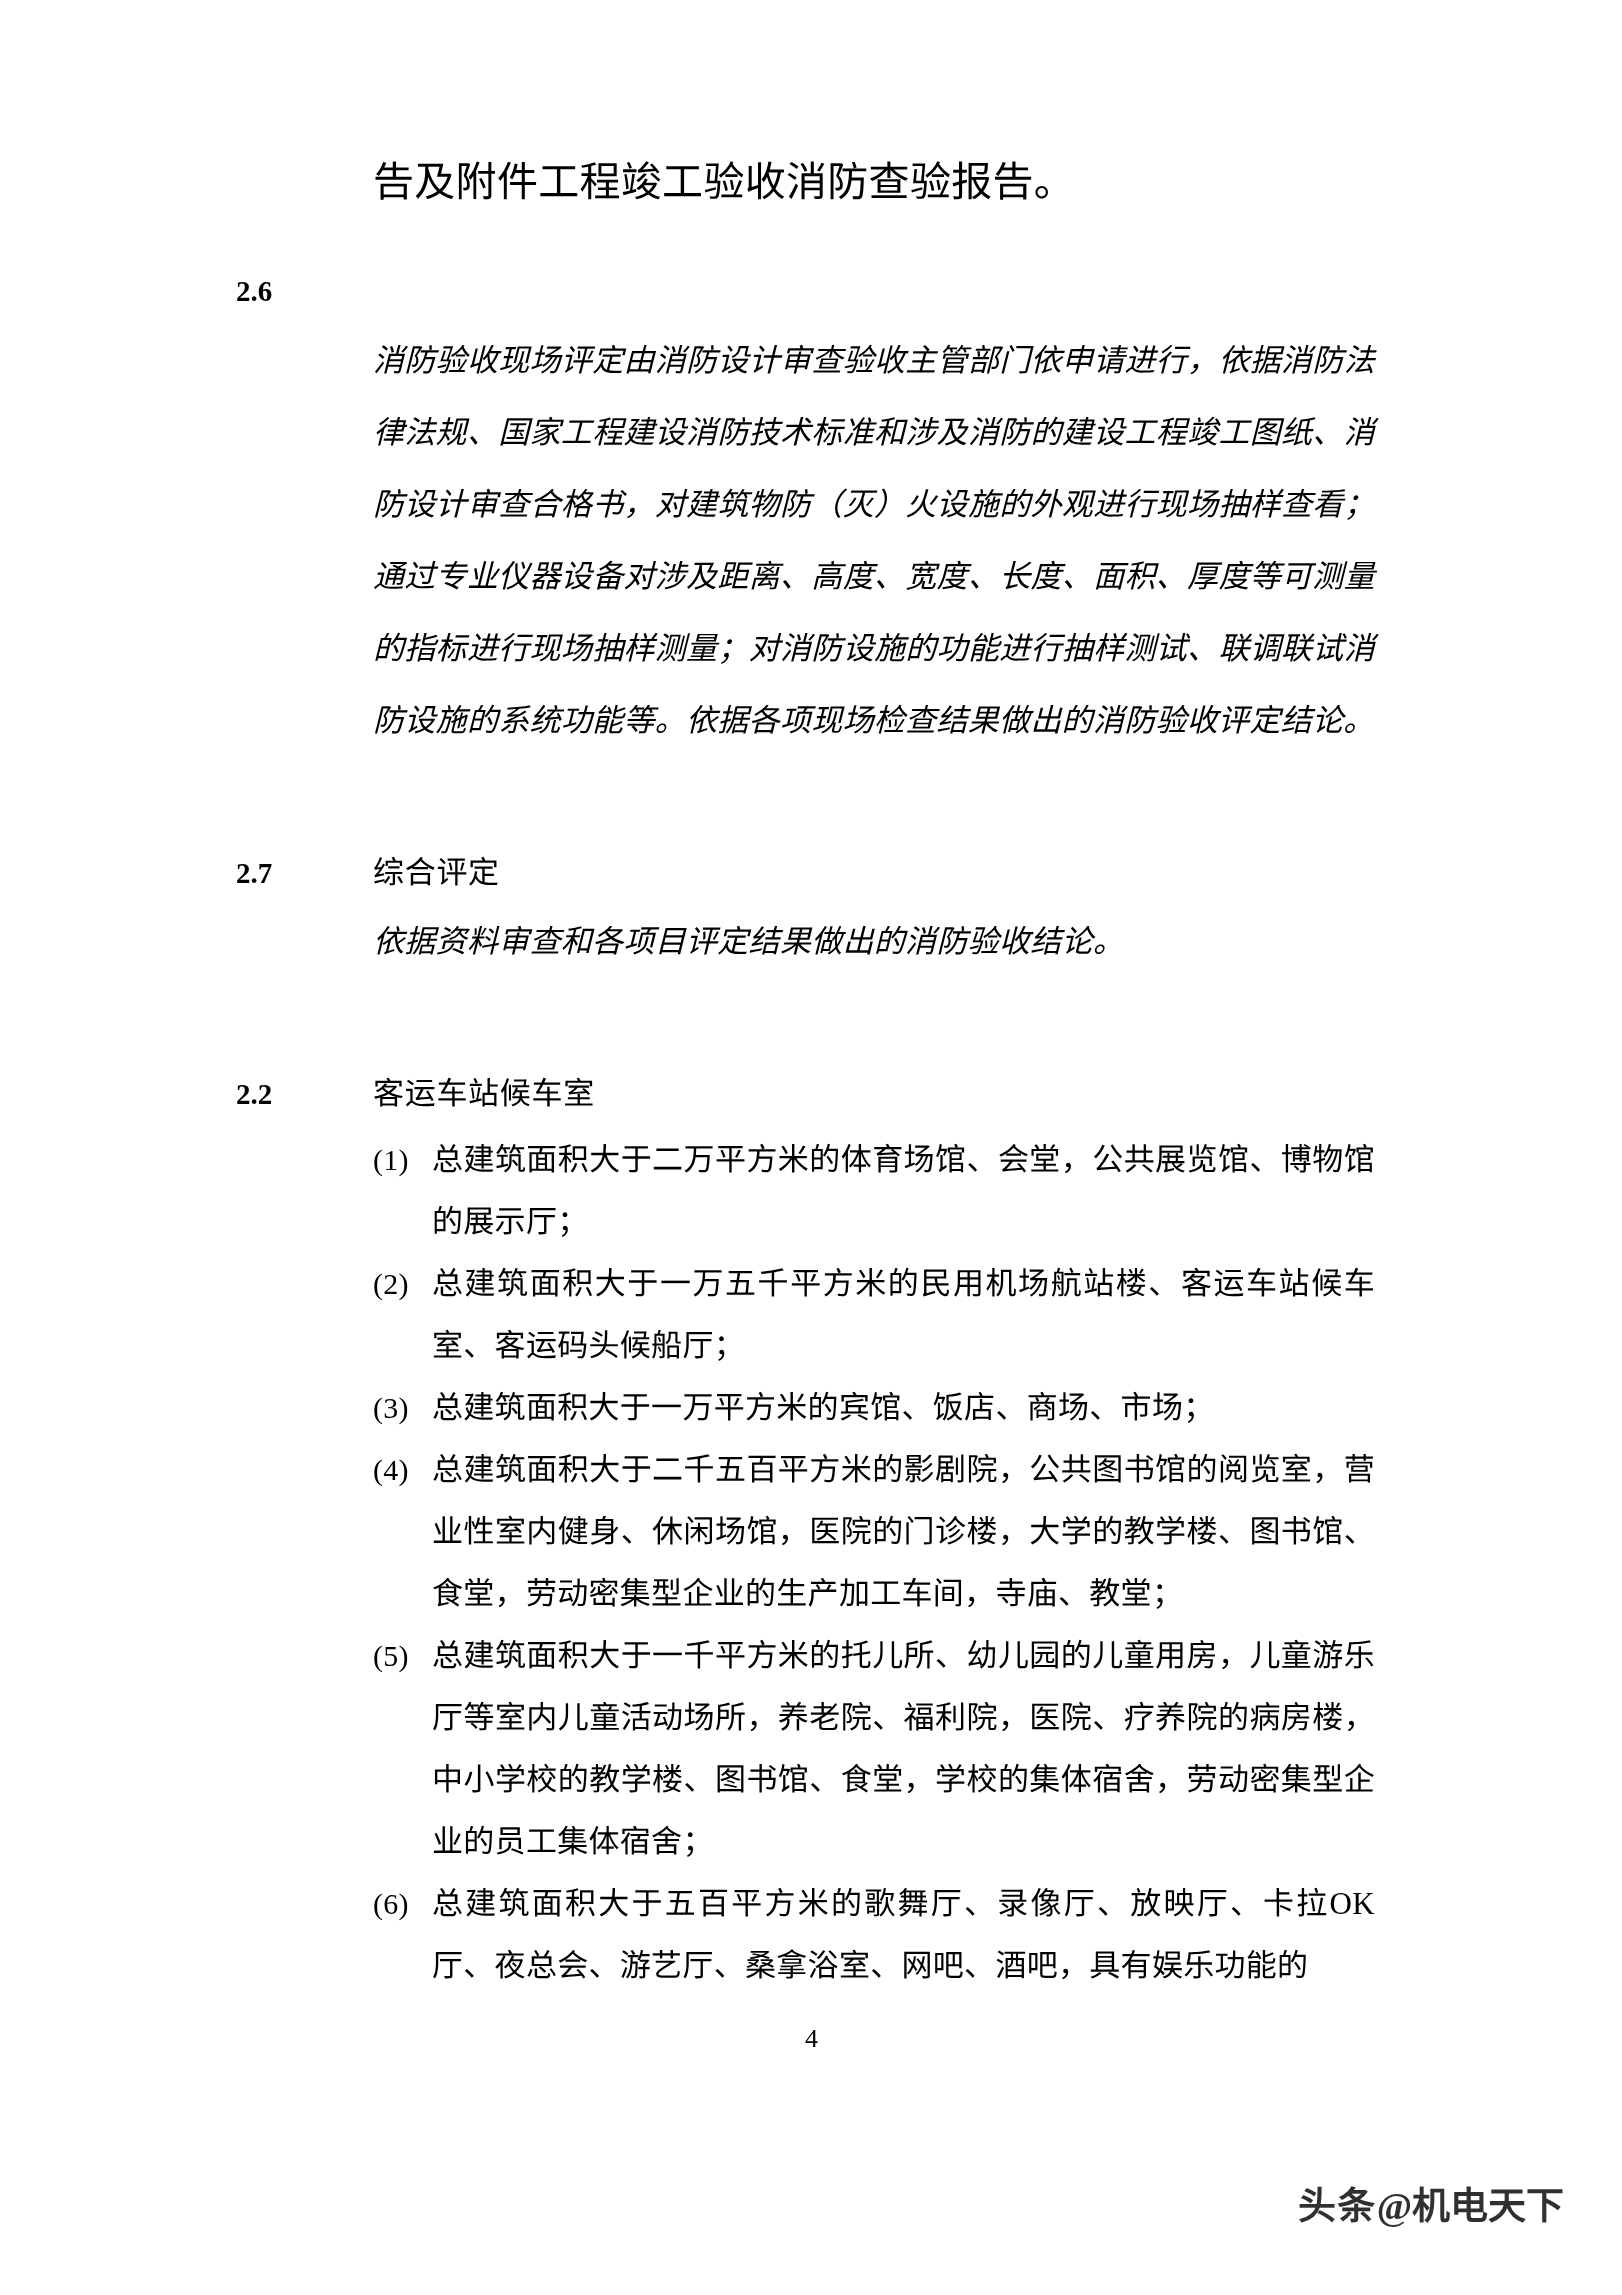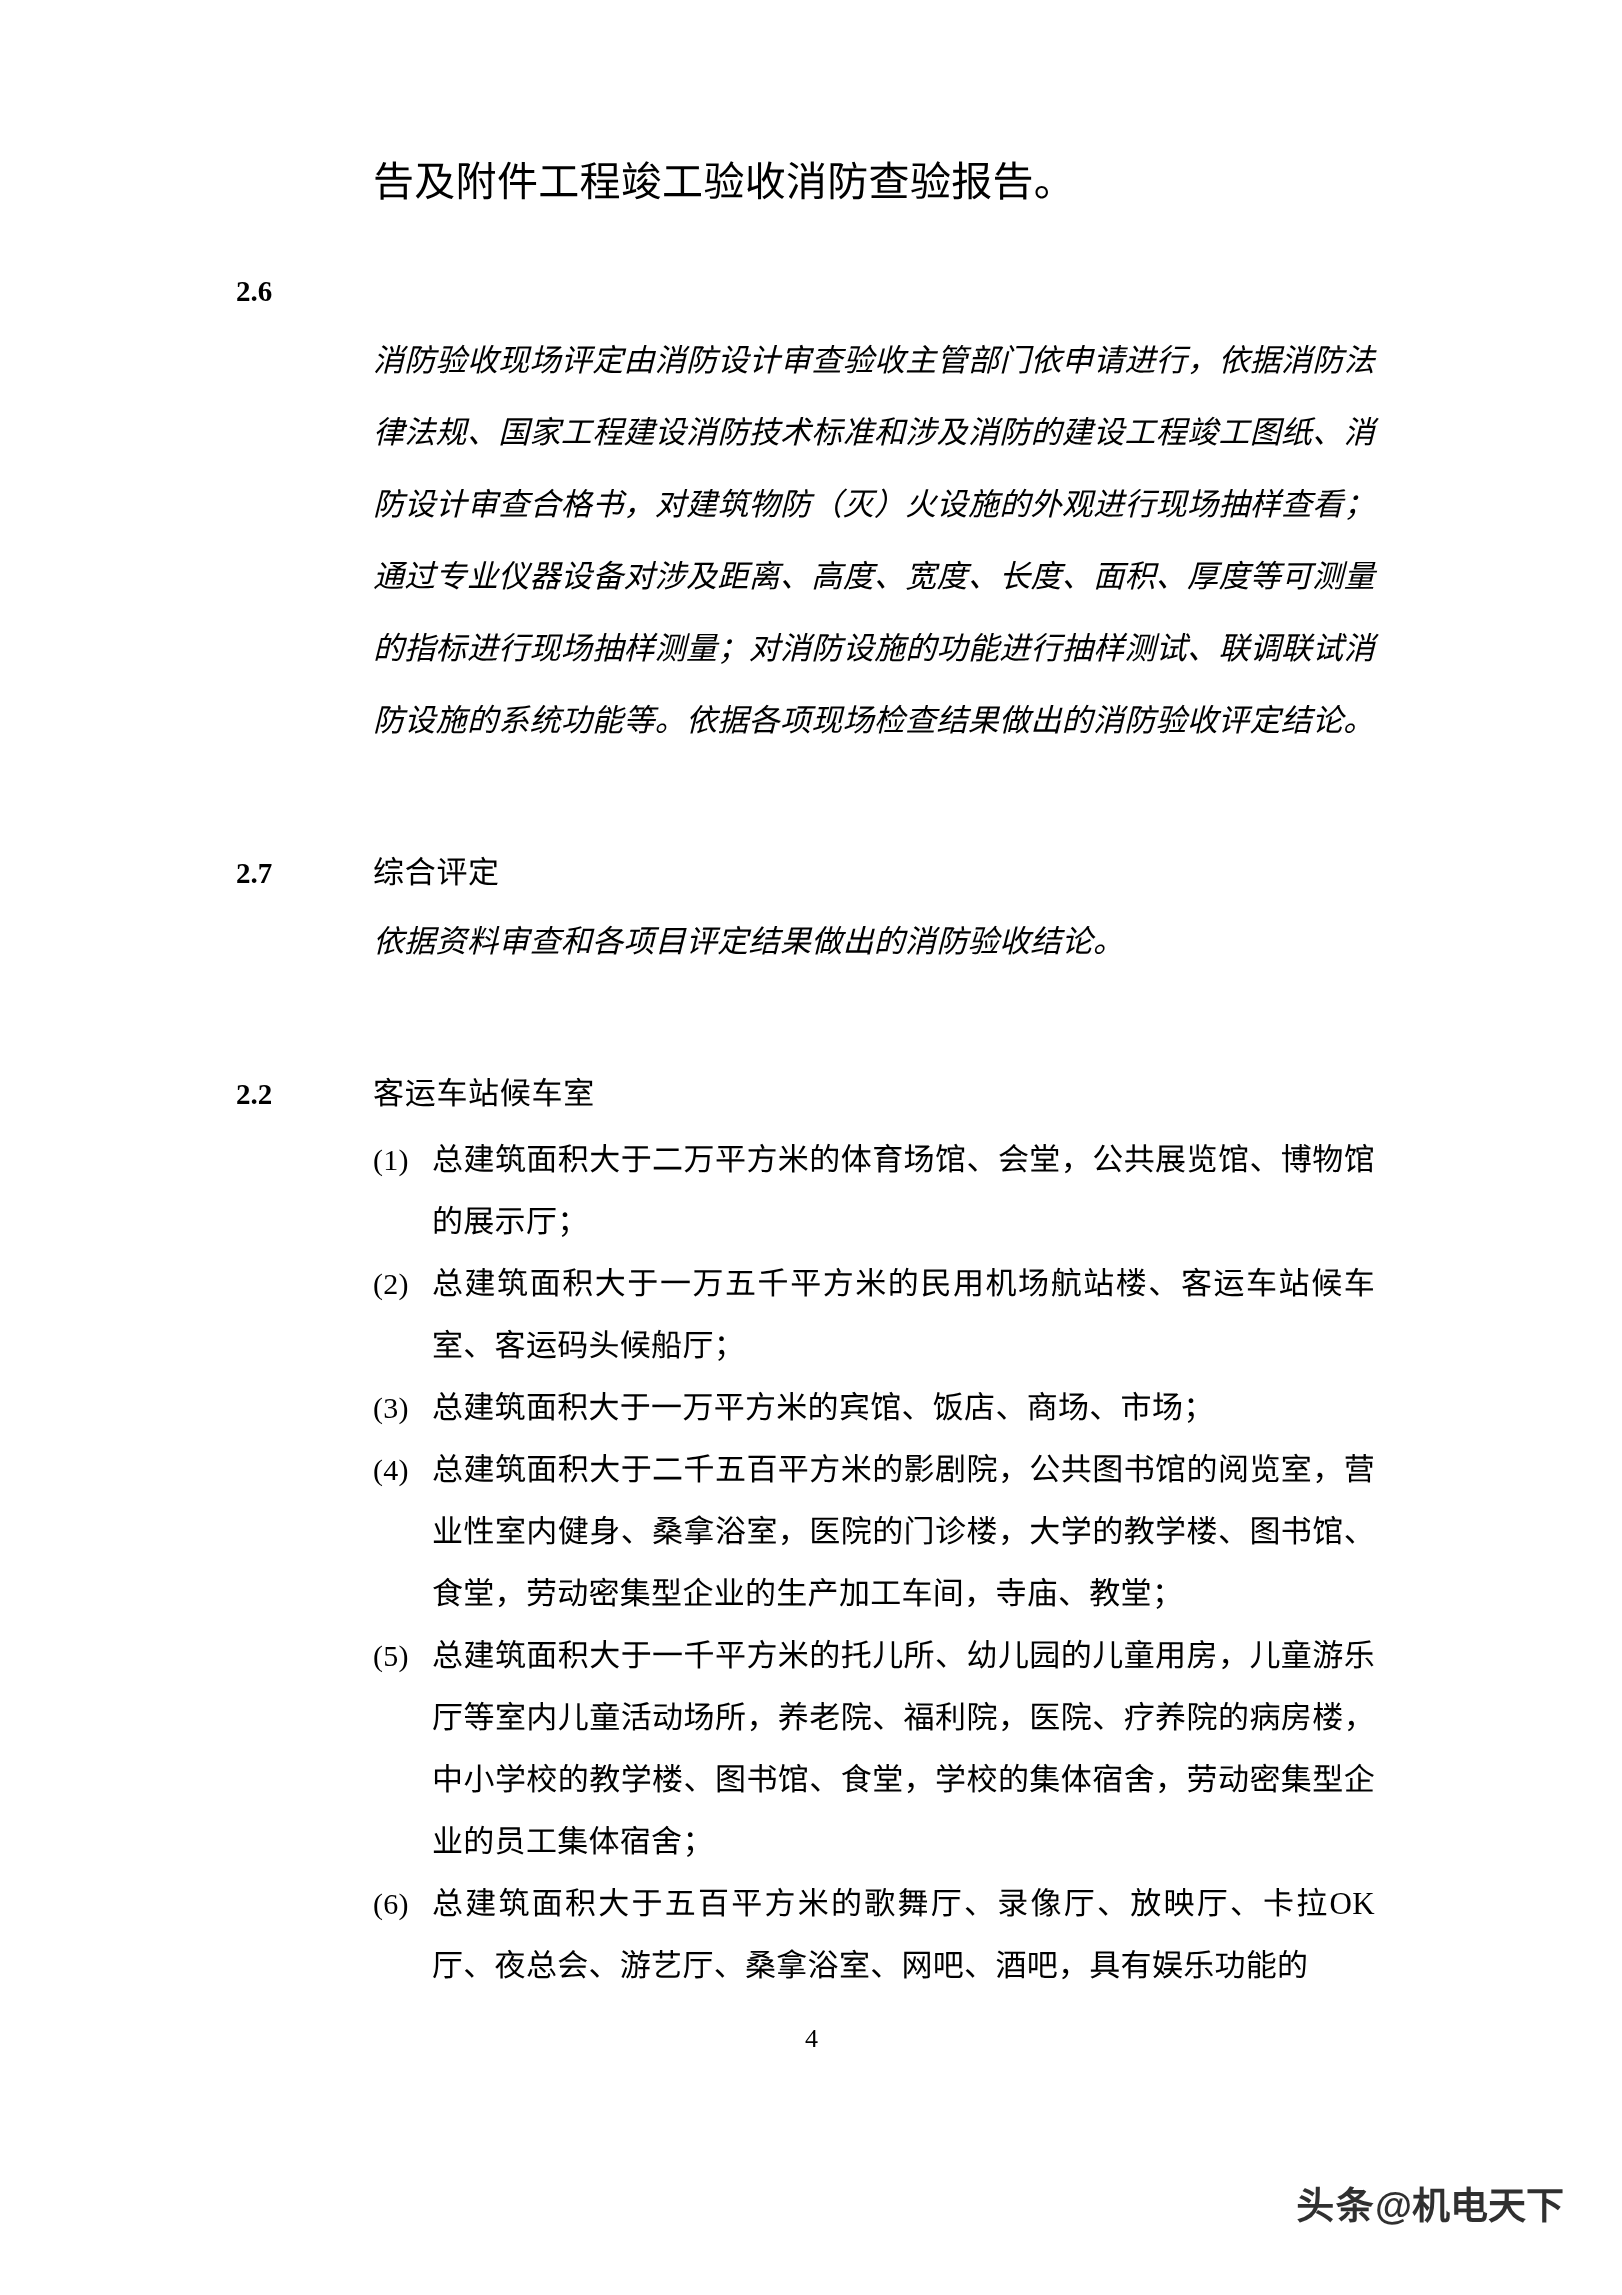--- a/index.html
+++ b/index.html
@@ -110,21 +110,21 @@
     top: 2022px;
     text-align: center;
     font-size: 26px;
     line-height: 33px;
   }
 
   .watermark {
     position: absolute;
     right: 59px;
     top: 2183px;
-    font-family: Liberation Sans, sans-serif;
+    font-family: Liberation Serif, serif;
     font-size: 38px;
     line-height: 46px;
     font-weight: bold;
     color: #1f1f1f;
     letter-spacing: 1.3px;
     white-space: nowrap;
     opacity: 0.92;
   }
   .watermark .wm-at {
     font-weight: bold;
@@ -169,21 +169,21 @@
         <li class="num-item">
           <span class="num-marker">(2)</span>
           <span class="num-text">总建筑面积大于一万五千平方米的民用机场航站楼、客运车站候车室、客运码头候船厅；</span>
         </li>
         <li class="num-item">
           <span class="num-marker">(3)</span>
           <span class="num-text">总建筑面积大于一万平方米的宾馆、饭店、商场、市场；</span>
         </li>
         <li class="num-item">
           <span class="num-marker">(4)</span>
-          <span class="num-text">总建筑面积大于二千五百平方米的影剧院，公共图书馆的阅览室，营业性室内健身、桑拿浴室，医院的门诊楼，大学的教学楼、图书馆、食堂，劳动密集型企业的生产加工车间，寺庙、教堂；</span>
+          <span class="num-text">总建筑面积大于二千五百平方米的影剧院，公共图书馆的阅览室，营业性室内健身、休闲场馆，医院的门诊楼，大学的教学楼、图书馆、食堂，劳动密集型企业的生产加工车间，寺庙、教堂；</span>
         </li>
         <li class="num-item">
           <span class="num-marker">(5)</span>
           <span class="num-text">总建筑面积大于一千平方米的托儿所、幼儿园的儿童用房，儿童游乐厅等室内儿童活动场所，养老院、福利院，医院、疗养院的病房楼，中小学校的教学楼、图书馆、食堂，学校的集体宿舍，劳动密集型企业的员工集体宿舍；</span>
         </li>
         <li class="num-item">
           <span class="num-marker">(6)</span>
           <span class="num-text">总建筑面积大于五百平方米的歌舞厅、录像厅、放映厅、卡拉OK厅、夜总会、游艺厅、桑拿浴室、网吧、酒吧，具有娱乐功能的</span>
         </li>
       </ol>

